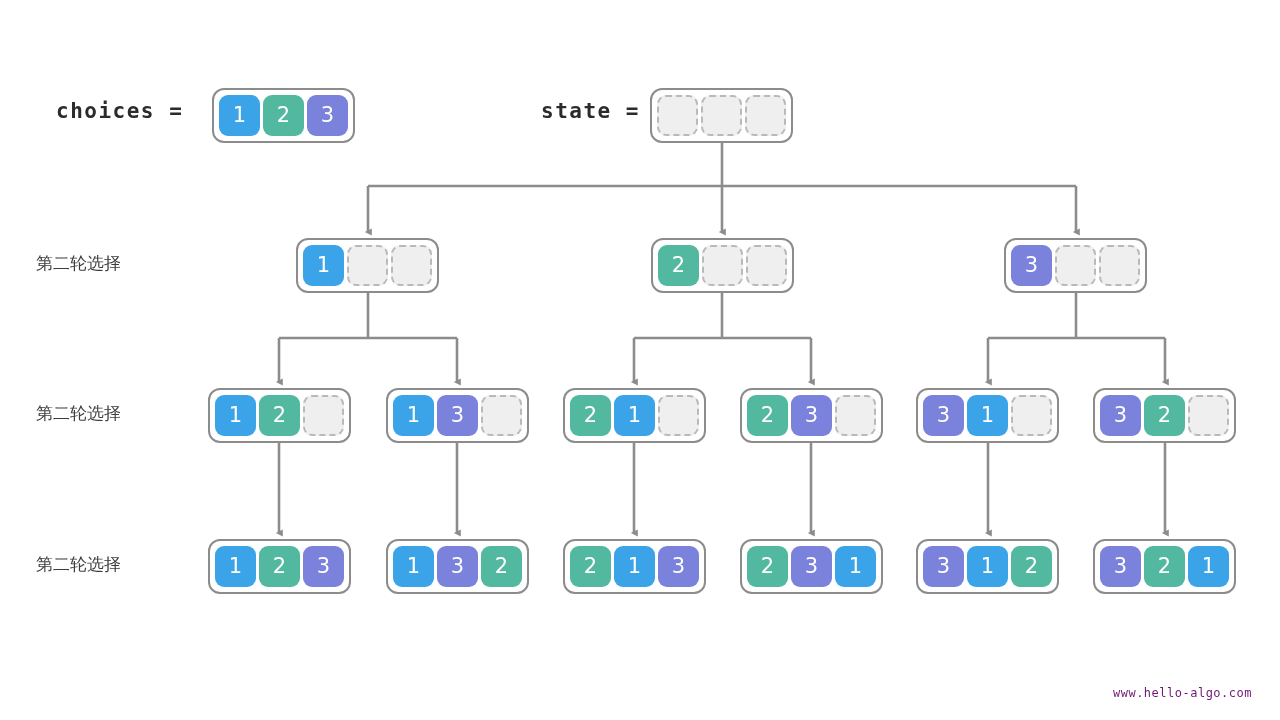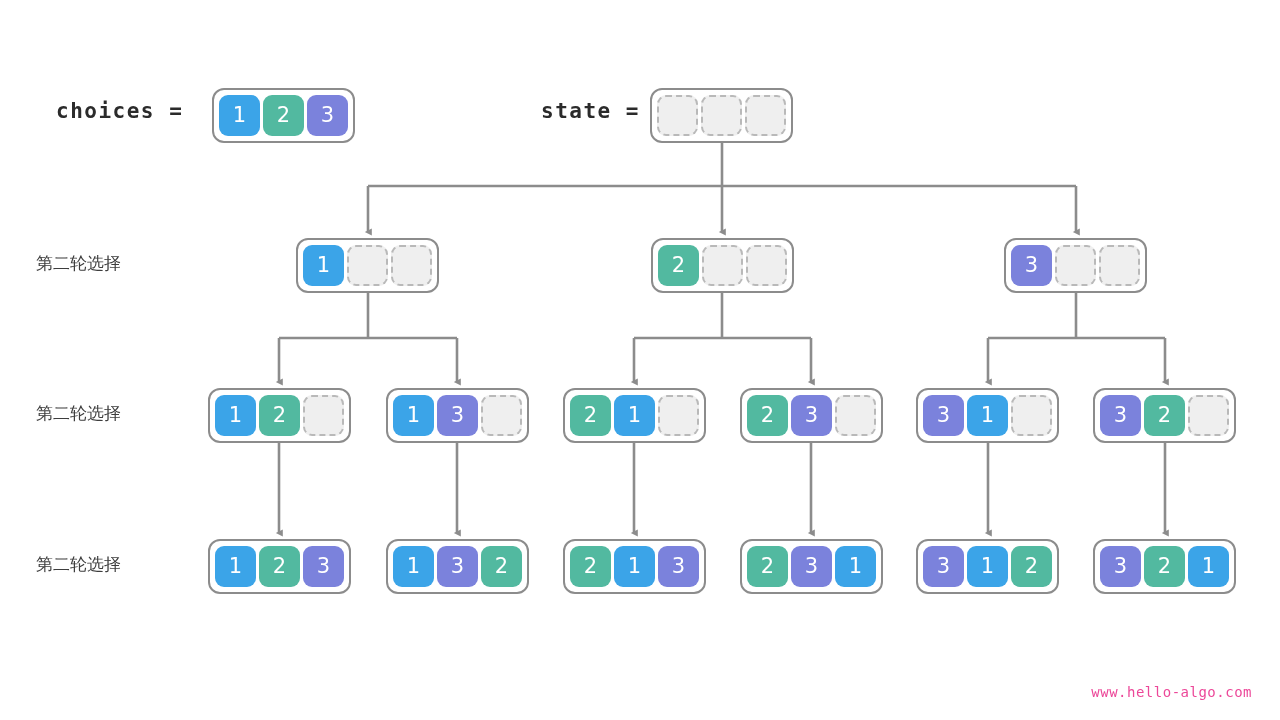--- a/index.html
+++ b/index.html
@@ -45,22 +45,22 @@
     font-family: "DejaVu Sans", sans-serif;
     font-size: 17px;
     color: #3d3d3d;
     white-space: nowrap;
   }
   .watermark {
     position: absolute;
     right: 28px;
     bottom: 20px;
     font-family: "DejaVu Sans Mono", "Liberation Mono", monospace;
-    font-size: 14px;
-    color: #ec4899;
+    font-size: 12px;
+    color: #701a75;
     letter-spacing: 0.5px;
     white-space: nowrap;
   }
 
   
   .node {
     position: absolute;
     box-sizing: border-box;
     display: flex;
     align-items: center;

